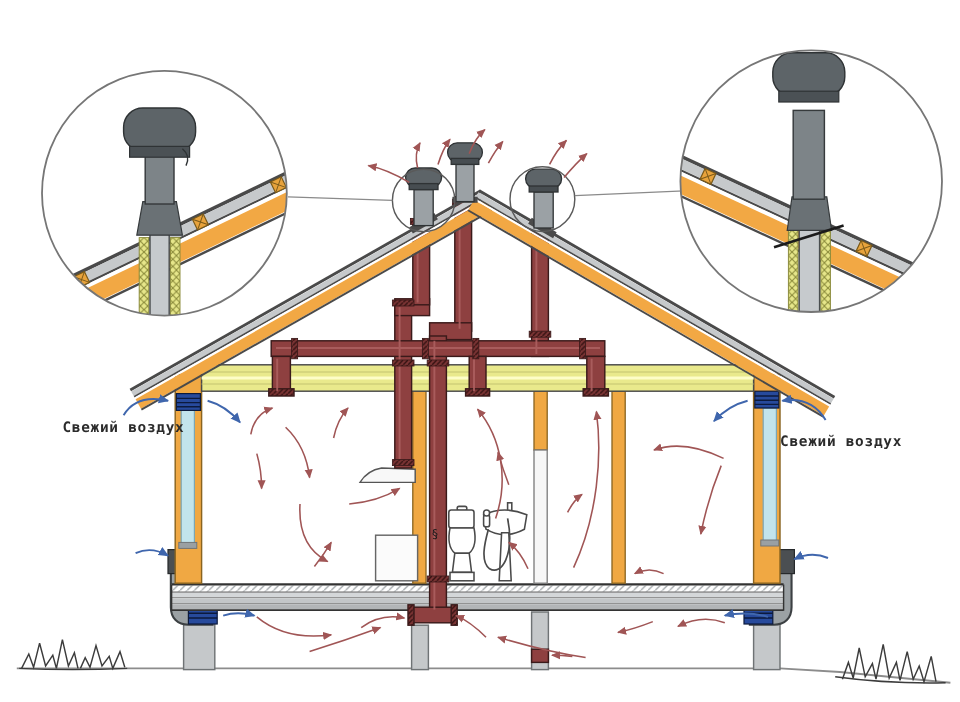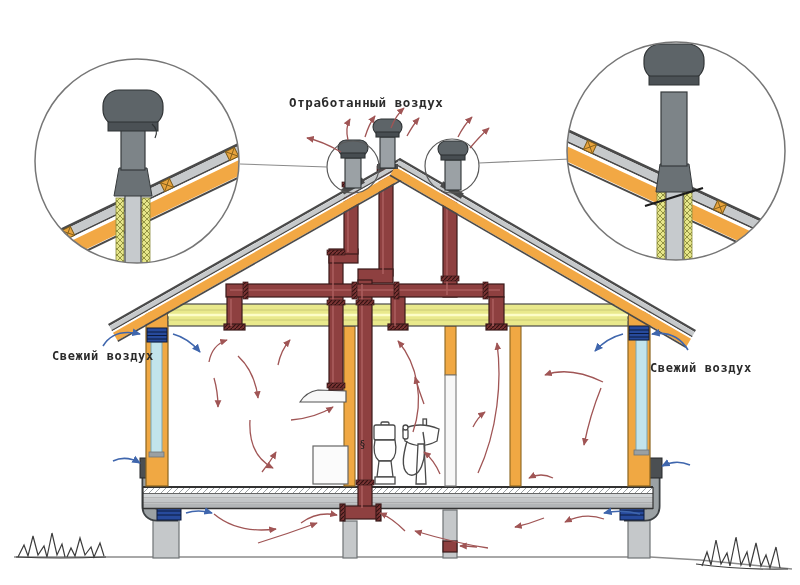--- a/index.html
+++ b/index.html
@@ -352,16 +352,15 @@
       <path d="M656,192 L693,192 L689,164 L660,164 Z" fill="#6a7175" stroke="#363a3c"></path>
       <rect x="661" y="92" width="26" height="74" fill="#7d8488" stroke="#363a3c" stroke-width="1.2"></rect>
       <rect x="644" y="44" width="60" height="36" rx="16" fill="#5d6468" stroke="#2f3335" stroke-width="1.2"></rect>
       <rect x="649" y="76" width="50" height="9" fill="#4b5155" stroke="#2f3335"></rect>
       <path d="M645,206 L703,188" stroke="#1b1b1b" stroke-width="2.2" fill="none"></path>
     </g>
     <circle cx="676" cy="151" r="109" fill="none" stroke="#767676" stroke-width="1.5"></circle>
   </g>
 </svg>
 
-<div class="lbl" id="lbl-exhaust">Отработанный воздух</div>
 <div class="lbl" id="lbl-fresh-left">Свежий воздух</div>
 <div class="lbl" id="lbl-fresh-right">Свежий воздух</div>
 </div>
 
 </body></html>

